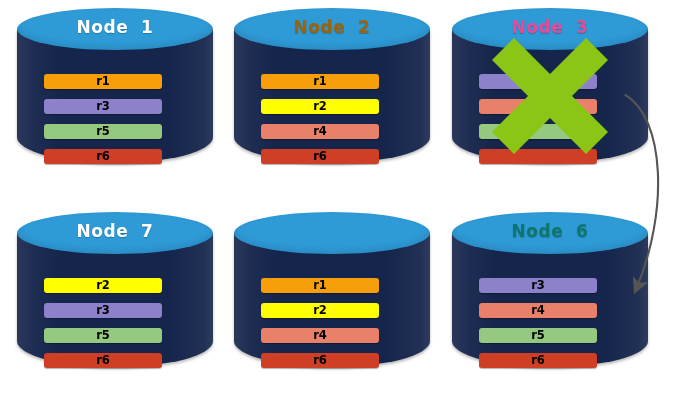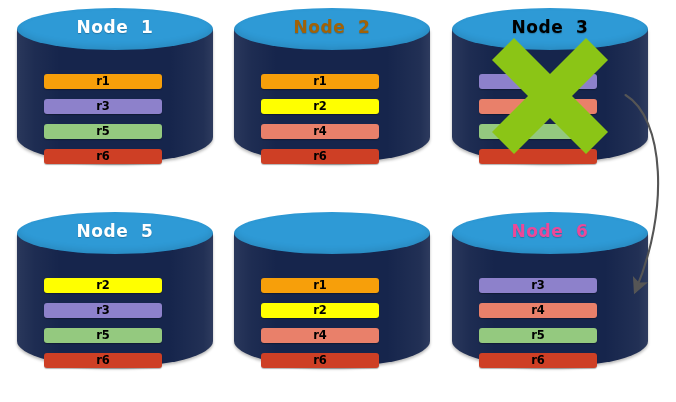--- a/index.html
+++ b/index.html
@@ -88,53 +88,53 @@
         <div class="bars">
           <div class="bar" style="top: 0px; background: rgb(247, 159, 10); color: rgb(0, 0, 0);">r1</div>
           <div class="bar" style="top: 25px; background: rgb(255, 255, 0); color: rgb(0, 0, 0);">r2</div>
           <div class="bar" style="top: 50px; background: rgb(233, 128, 106); color: rgb(0, 0, 0);">r4</div>
           <div class="bar" style="top: 75px; background: rgb(206, 63, 37); color: rgb(0, 0, 0);">r6</div>
         </div>
       </div>
       <div class="node" style="left: 452px; top: 8px;">
         <div class="cyl-body" style="background: rgb(22, 37, 76);"></div>
         <div class="cyl-top" style="background: rgb(46, 154, 214);"></div>
-        <div class="node-label" style="color: #000000;">Node  3</div>
+        <div class="node-label" style="color: #ec4899;">Node  3</div>
         <div class="bars">
           <div class="bar" style="top: 0px; background: rgb(141, 129, 203); color: rgb(0, 0, 0);">r3</div>
           <div class="bar" style="top: 25px; background: rgb(233, 128, 106); color: rgb(0, 0, 0);"></div>
           <div class="bar" style="top: 50px; background: rgb(148, 201, 127); color: rgb(0, 0, 0);"></div>
           <div class="bar" style="top: 75px; background: rgb(206, 63, 37); color: rgb(0, 0, 0);"></div>
         </div>
       </div>
       <div class="node" style="left: 17px; top: 212px;">
         <div class="cyl-body" style="background: rgb(22, 37, 76);"></div>
         <div class="cyl-top" style="background: rgb(46, 154, 214);"></div>
-        <div class="node-label" style="color: rgb(255, 255, 255);">Node  5</div>
+        <div class="node-label" style="color: rgb(255, 255, 255);">Node  7</div>
         <div class="bars">
           <div class="bar" style="top: 0px; background: rgb(255, 255, 0); color: rgb(0, 0, 0);">r2</div>
           <div class="bar" style="top: 25px; background: rgb(141, 129, 203); color: rgb(0, 0, 0);">r3</div>
           <div class="bar" style="top: 50px; background: rgb(148, 201, 127); color: rgb(0, 0, 0);">r5</div>
           <div class="bar" style="top: 75px; background: rgb(206, 63, 37); color: rgb(0, 0, 0);">r6</div>
         </div>
       </div>
       <div class="node" style="left: 234px; top: 212px;">
         <div class="cyl-body" style="background: rgb(22, 37, 76);"></div>
         <div class="cyl-top" style="background: rgb(46, 154, 214);"></div>
         <div class="bars">
           <div class="bar" style="top: 0px; background: rgb(247, 159, 10); color: rgb(0, 0, 0);">r1</div>
           <div class="bar" style="top: 25px; background: rgb(255, 255, 0); color: rgb(0, 0, 0);">r2</div>
           <div class="bar" style="top: 50px; background: rgb(233, 128, 106); color: rgb(0, 0, 0);">r4</div>
           <div class="bar" style="top: 75px; background: rgb(206, 63, 37); color: rgb(0, 0, 0);">r6</div>
         </div>
       </div>
       <div class="node" style="left: 452px; top: 212px;">
         <div class="cyl-body" style="background: rgb(22, 37, 76);"></div>
         <div class="cyl-top" style="background: rgb(46, 154, 214);"></div>
-        <div class="node-label" style="color: #ec4899;">Node  6</div>
+        <div class="node-label" style="color: #0f766e;">Node  6</div>
         <div class="bars">
           <div class="bar" style="top: 0px; background: rgb(141, 129, 203); color: rgb(0, 0, 0);">r3</div>
           <div class="bar" style="top: 25px; background: rgb(233, 128, 106); color: rgb(0, 0, 0);">r4</div>
           <div class="bar" style="top: 50px; background: rgb(148, 201, 127); color: rgb(0, 0, 0);">r5</div>
           <div class="bar" style="top: 75px; background: rgb(206, 63, 37); color: rgb(0, 0, 0);">r6</div>
         </div>
       </div>
     </div>
 
   <svg class="xmark" viewBox="0 0 676 402">

